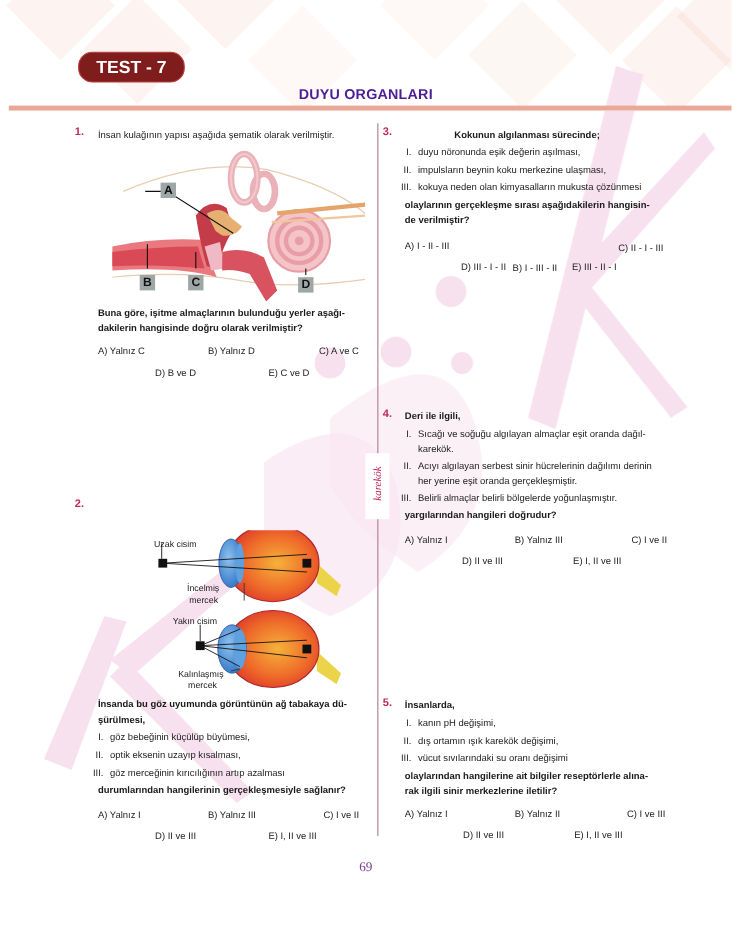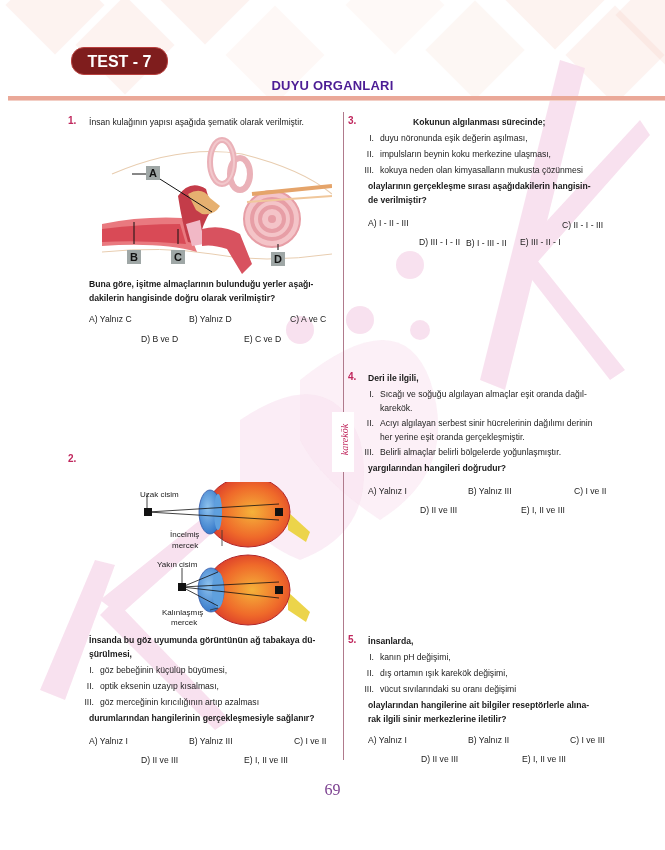--- a/index.html
+++ b/index.html
@@ -50,21 +50,21 @@
   .q { position: absolute; font-size: 8.6px; line-height: 14px; }
   .qnum { position: absolute; color: #c0275d; font-weight: bold; font-size: 10px; }
   .qtext { position: absolute; }
   .bold { font-weight: bold; color: #1a1a1a; }
   .item { position: absolute; white-space: nowrap; }
   .rn { display: inline-block; width: 14px; text-align: right; margin-right: 6px; }
   .opt { position: absolute; white-space: nowrap; font-size: 8.6px; }
   .lbl { position: absolute; font-size: 8px; color: #222; text-align: center; }
   .page-num {
     position: absolute; left: 0; width: 665px; top: 781px; text-align: center;
-    font-family: "Liberation Serif", serif; color: #7b3f8f; font-size: 16px;
+    font-family: "Liberation Serif", serif; color: #7b3f8f; font-size: 12px;
   }
   .letter-box {
     position: absolute; background: #9fa7a6; color: #111; font-weight: bold; font-size: 11px;
     width: 14px; height: 14px; text-align: center; line-height: 14px;
   }
 </style>
 </head>
 <body>
 
 <div class="bg-pattern">

